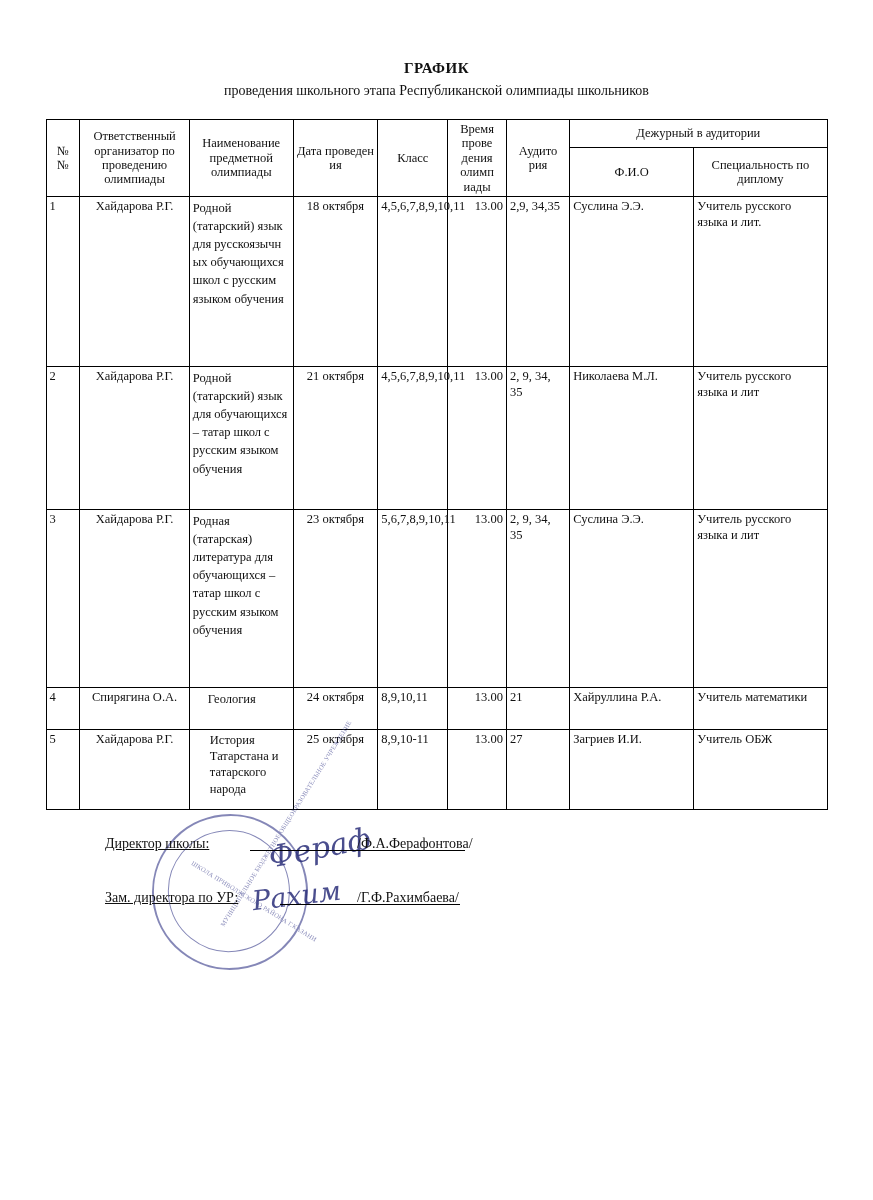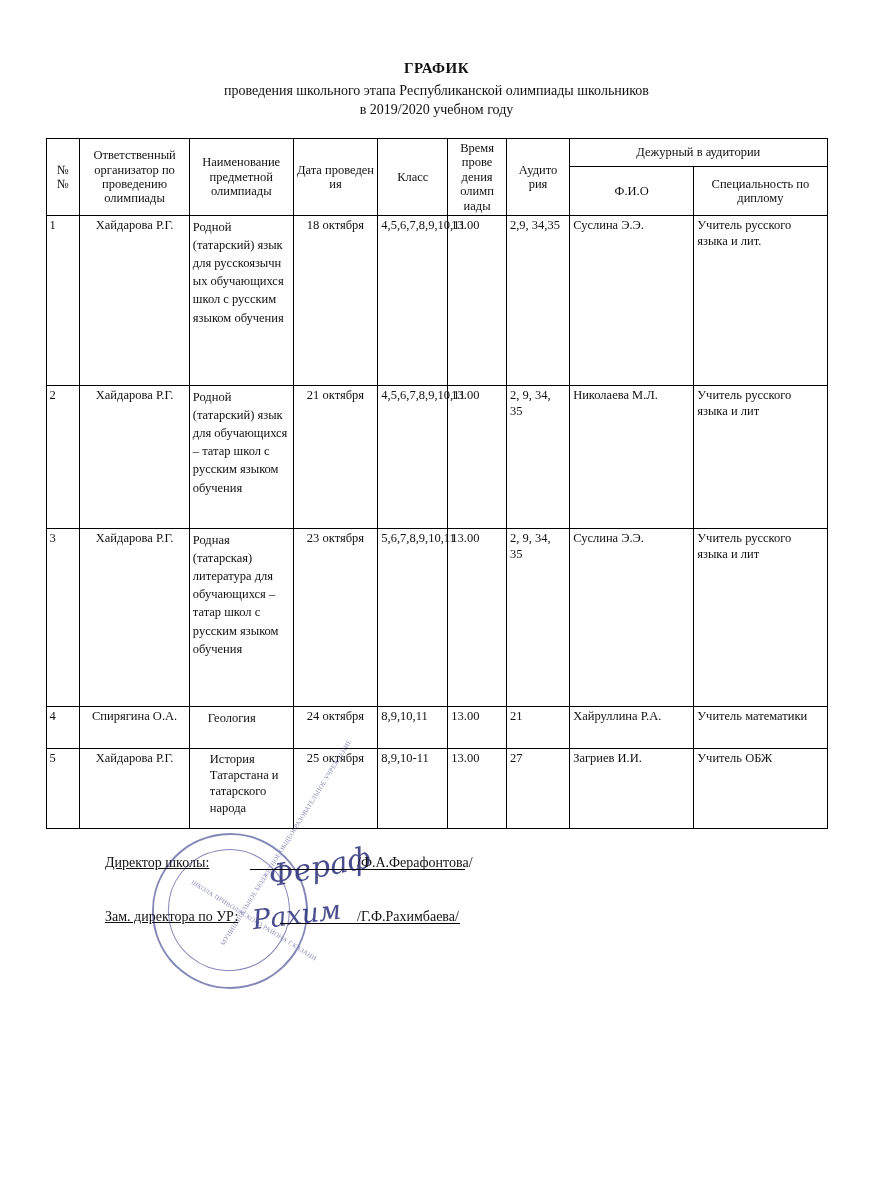--- a/index.html
+++ b/index.html
@@ -64,21 +64,21 @@
   .c-time { width: 52px; }
   .c-aud { width: 56px; }
   .c-fio { width: 110px; }
   .c-spec { width: 118px; }
 
   td.cell-num { text-align: left; vertical-align: top; padding-left: 5px; }
   td.cell-org { text-align: center; vertical-align: top; }
   td.cell-name { vertical-align: top; line-height: 1.45; }
   td.cell-date { text-align: center; vertical-align: top; }
   td.cell-class { text-align: left; vertical-align: top; line-height: 1.25; }
-  td.cell-time { text-align: left; vertical-align: top; }
+  td.cell-time { text-align: right; vertical-align: top; }
   td.cell-aud { text-align: left; vertical-align: top; line-height: 1.25; }
   td.cell-fio { text-align: left; vertical-align: top; }
   td.cell-spec { text-align: left; vertical-align: top; line-height: 1.25; }
 
   .sign-block {
     margin-top: 26px;
     padding-left: 105px;
     font-size: 14px;
     position: relative;
   }
@@ -157,21 +157,20 @@
     transform: rotate(-7deg);
   }
 </style>
 </head>
 <body>
 
 <div class="page">
 
   <div class="title">ГРАФИК</div>
   <div class="subtitle1">проведения школьного этапа Республиканской олимпиады школьников</div>
-  <div class="subtitle2">в 2019/2020 учебном году</div>
 
   <table class="sched">
     <colgroup>
       <col class="c-num">
         <col class="c-org">
         <col class="c-name">
         <col class="c-date">
       <col class="c-class">
         <col class="c-time">
         <col class="c-aud">

